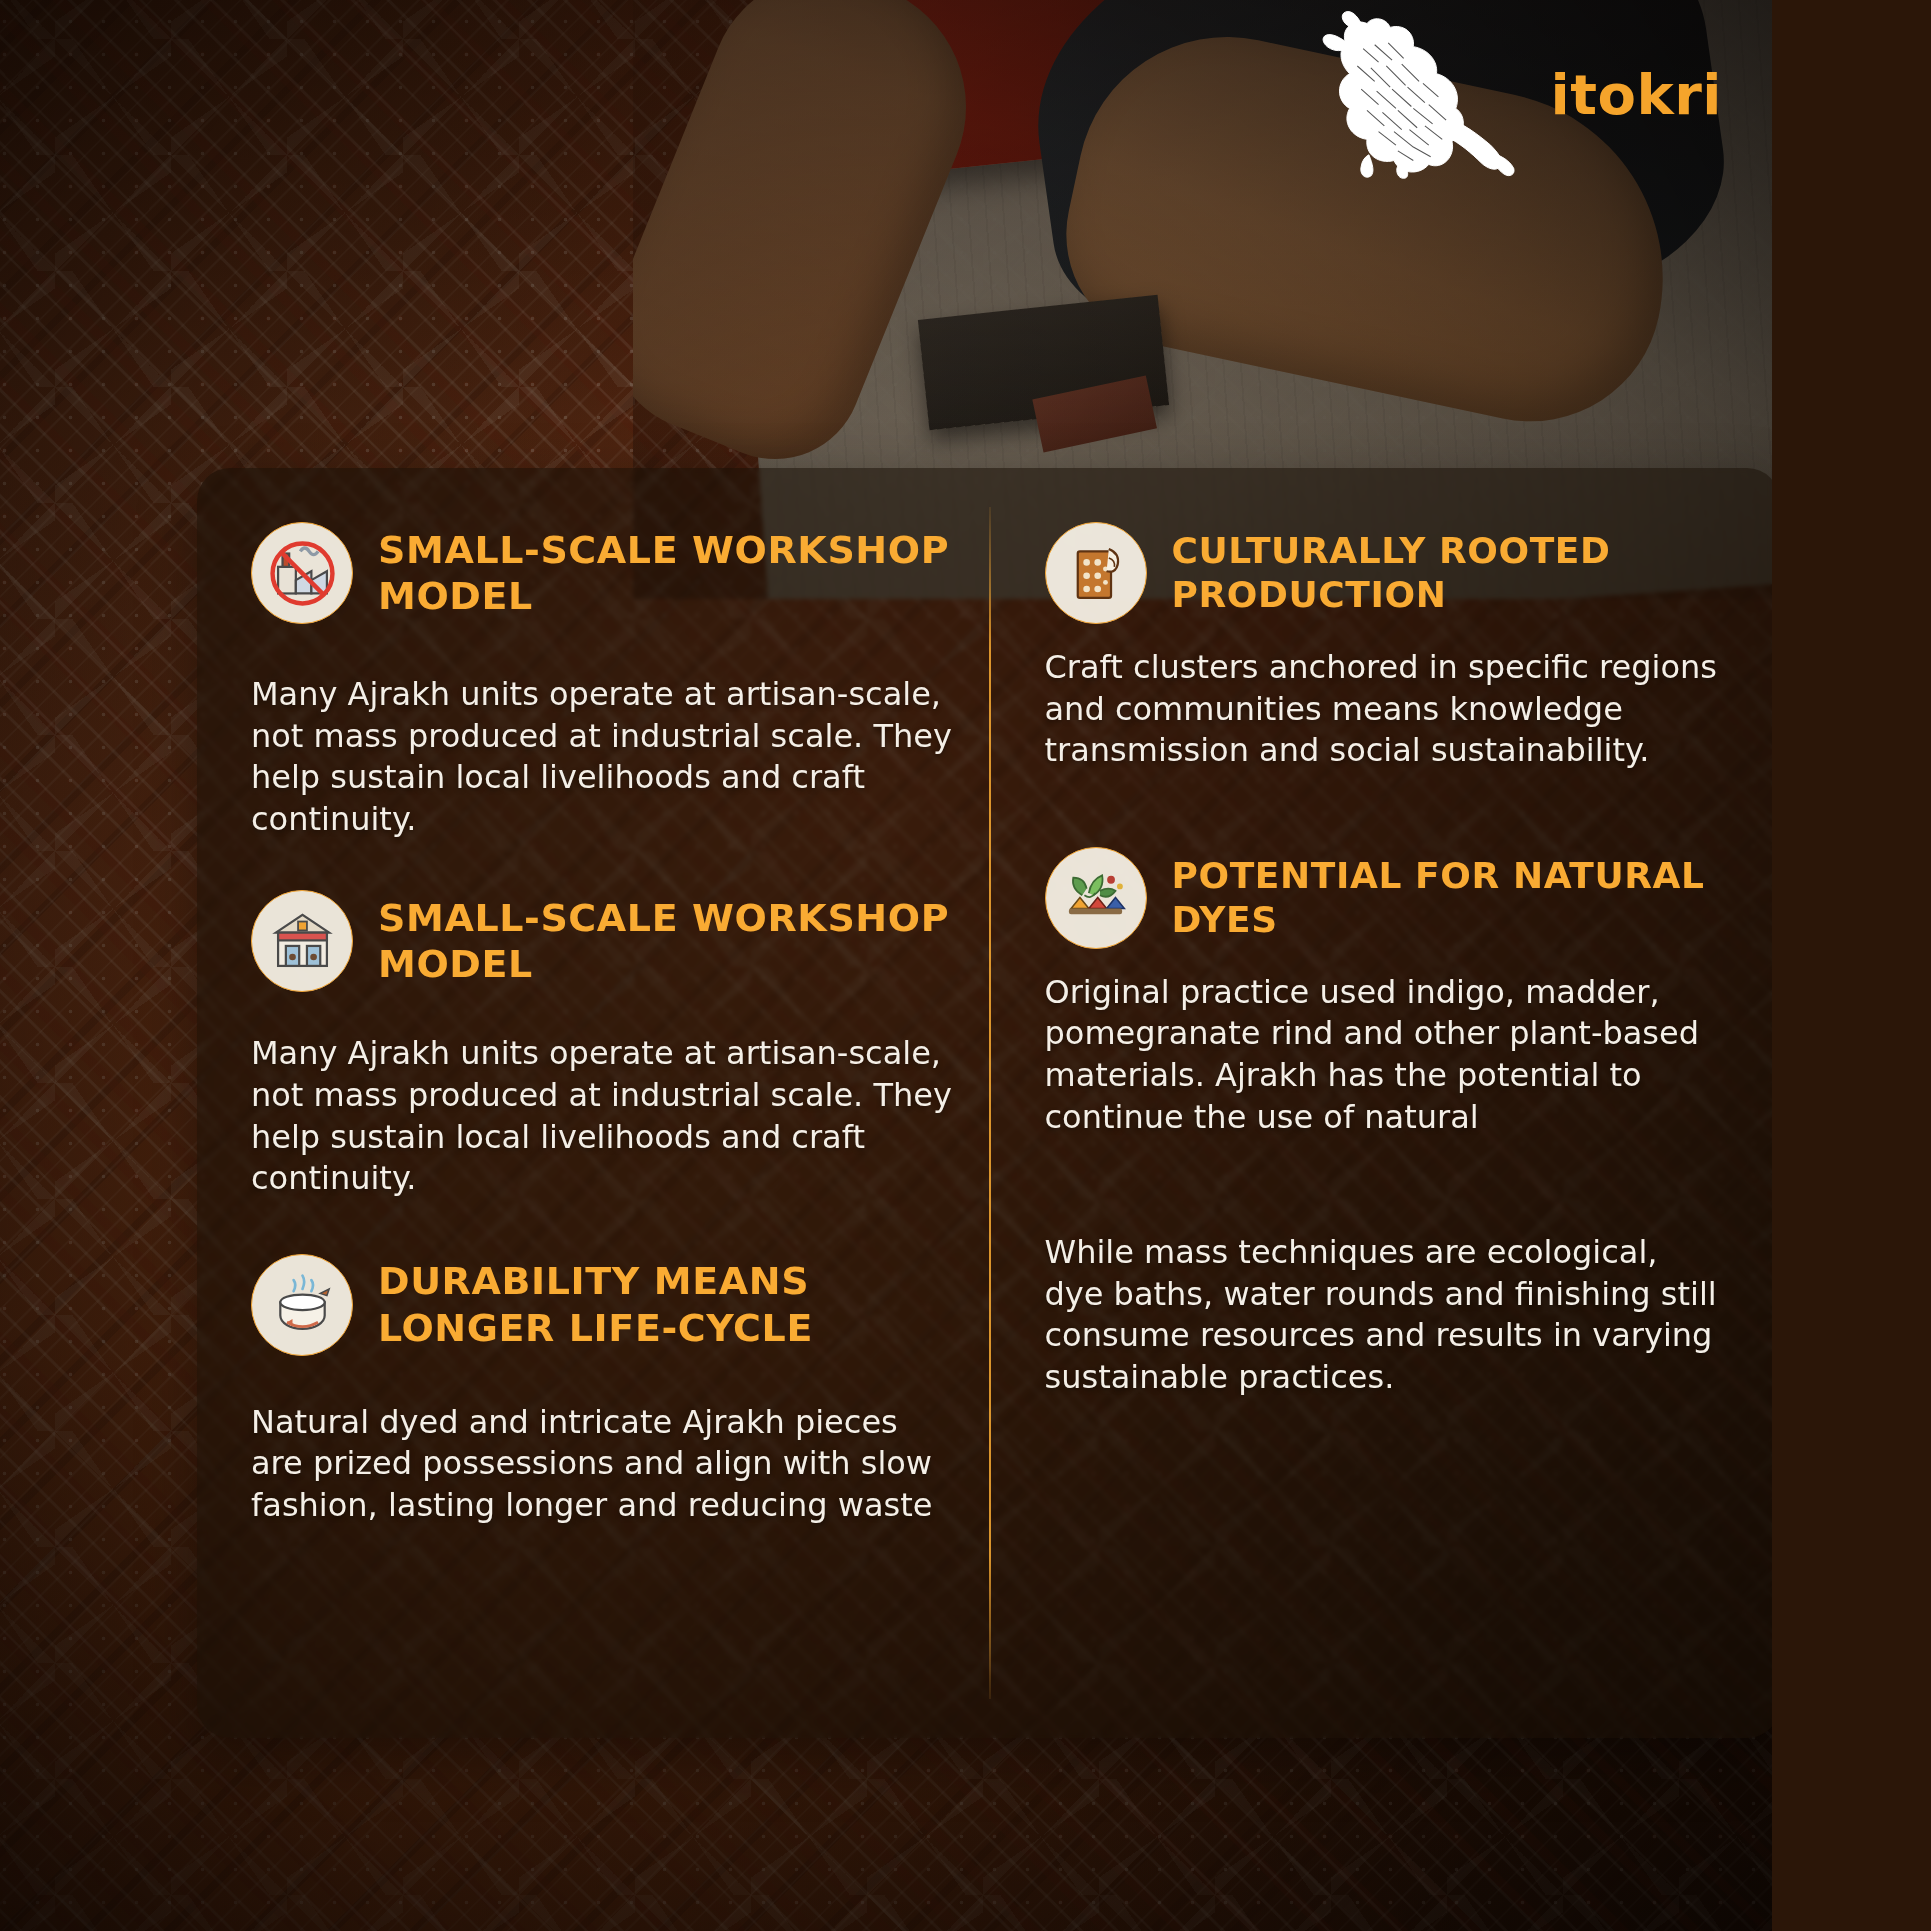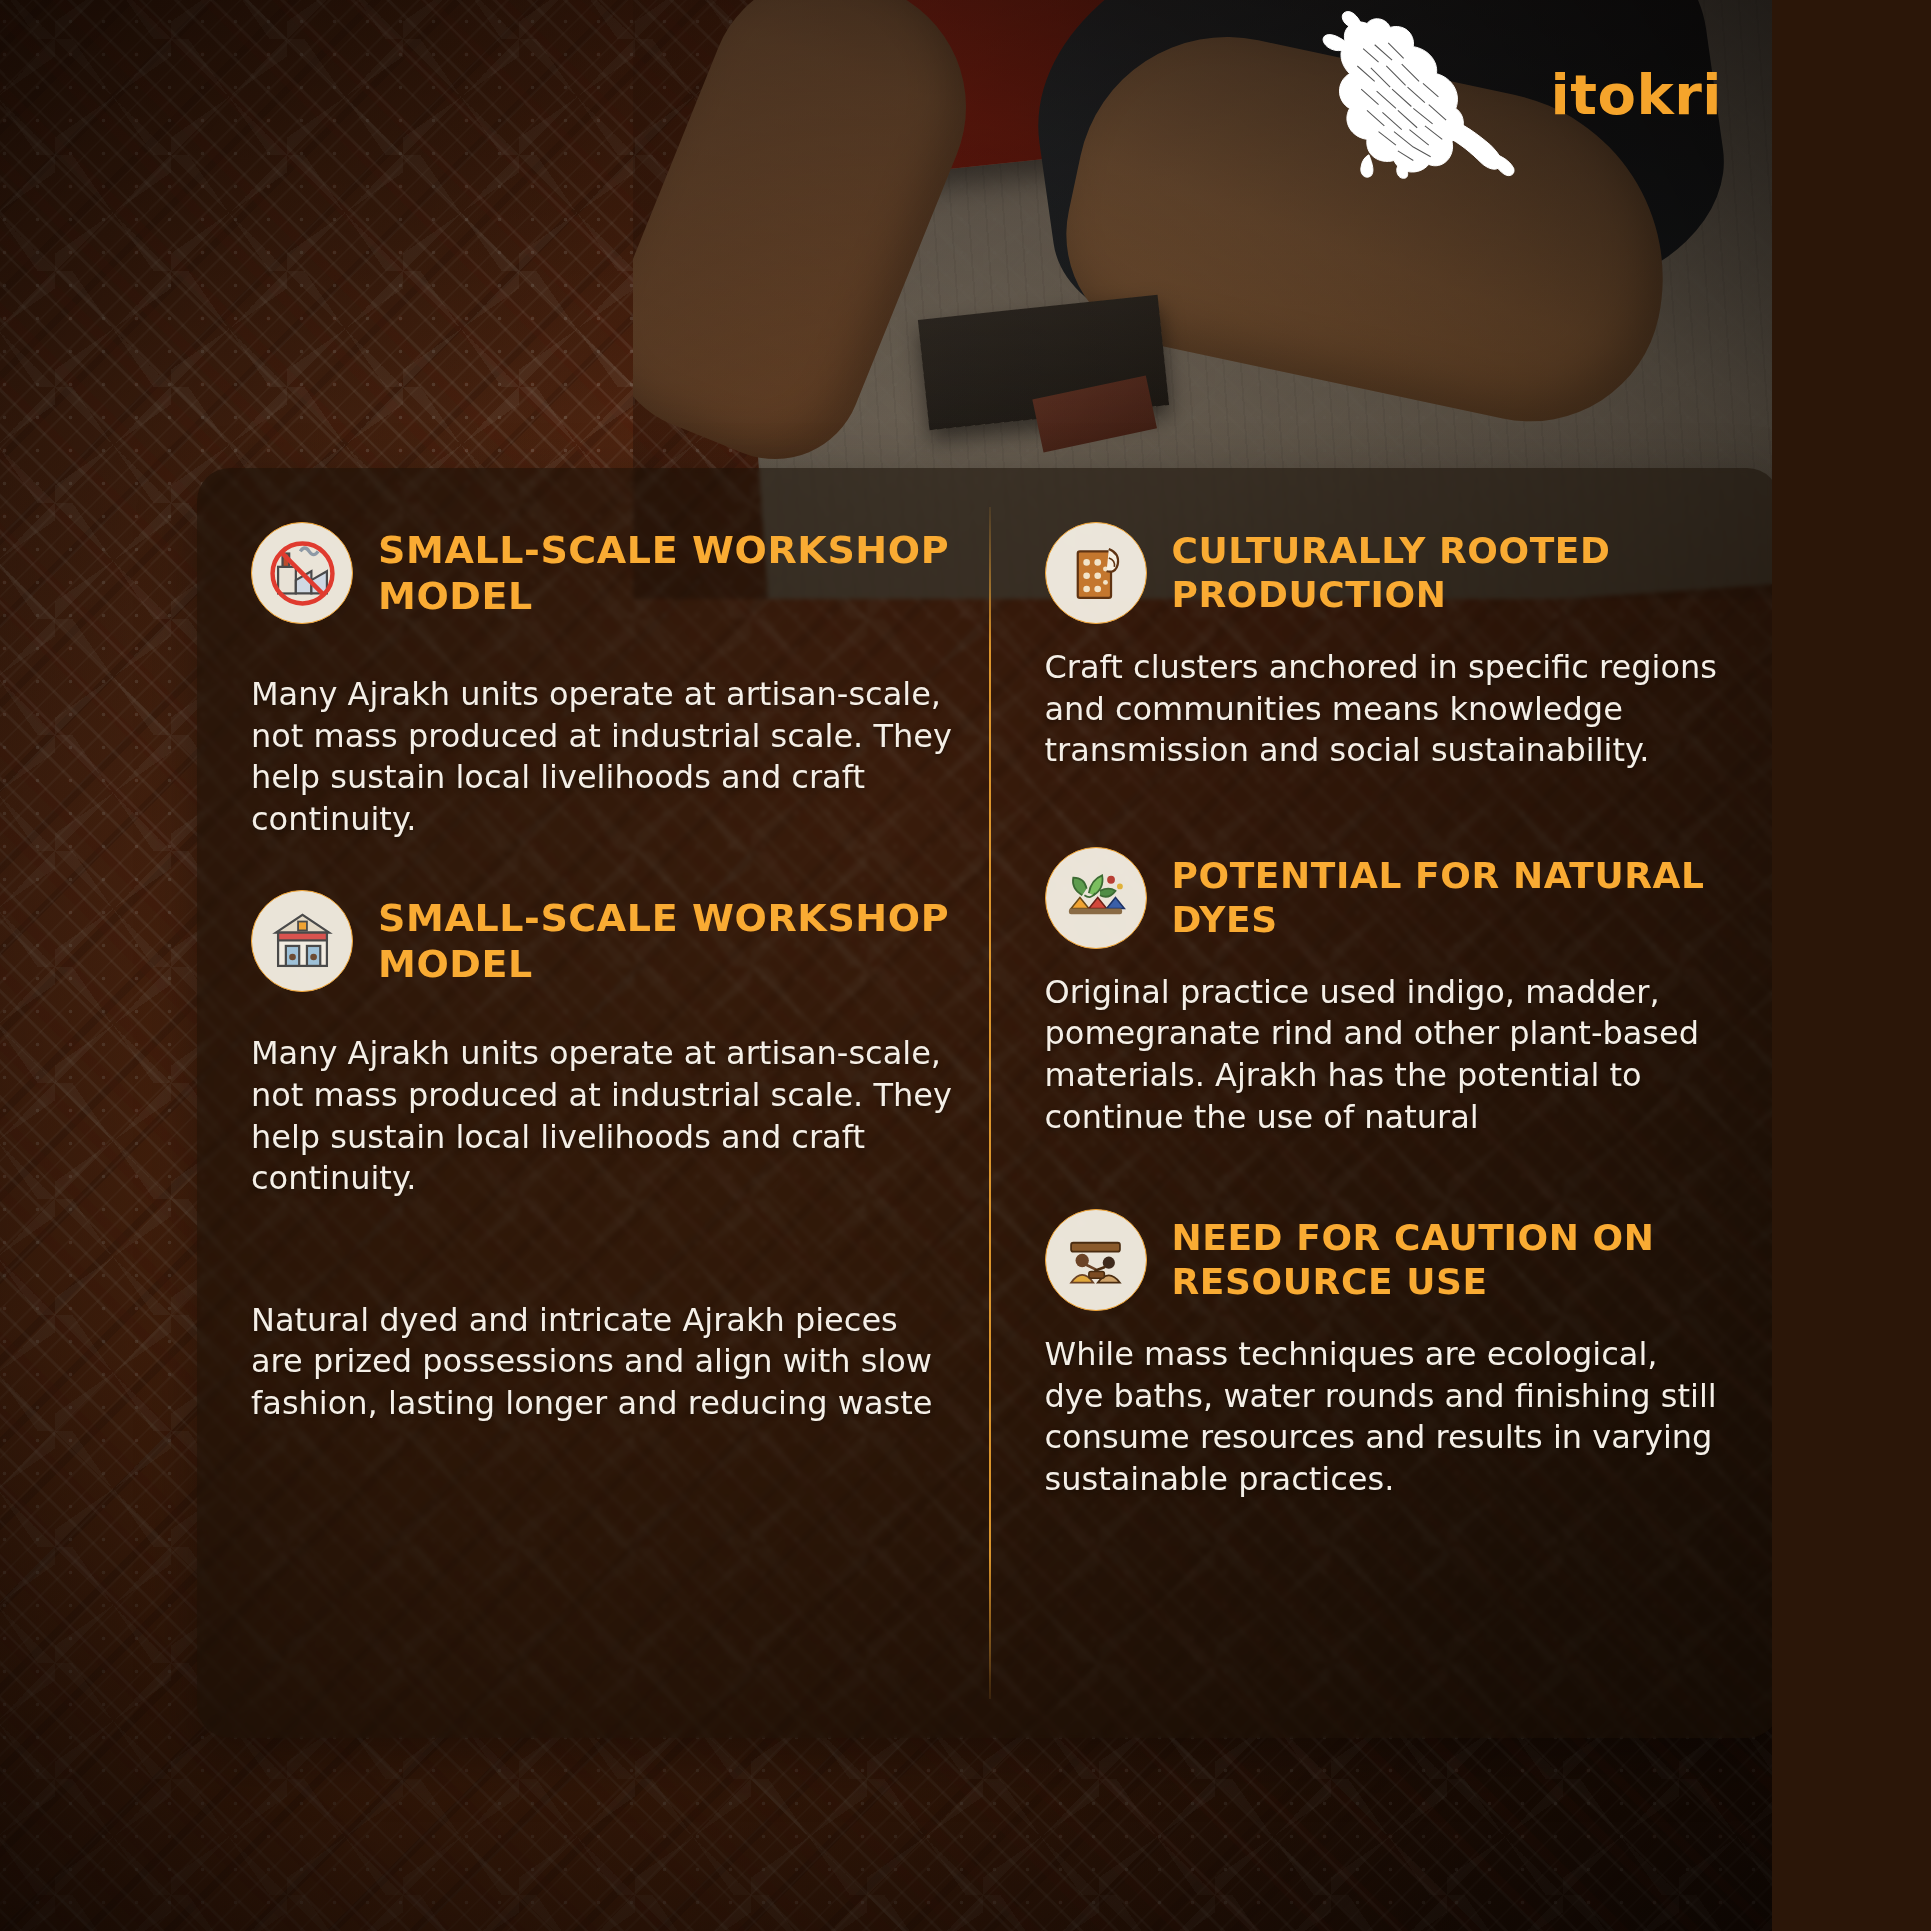--- a/index.html
+++ b/index.html
@@ -358,20 +358,33 @@
               <circle cx="42" cy="46" r="3" fill="#6d4c33"></circle>
               <rect x="28" y="14" width="8" height="8" fill="#f0a332" stroke="#4a4a4a" stroke-width="1.6"></rect>
             </svg>
           </div>
           <div class="item-title">SMALL-SCALE WORKSHOP MODEL</div>
         </div>
         <div class="item-body">Many Ajrakh units operate at artisan-scale, not mass produced at industrial scale. They help sustain local livelihoods and craft continuity.</div>
       </div>
 
       <div class="item">
+        <div class="item-head">
+          <div class="icon-circle">
+            <svg viewBox="0 0 64 64" xmlns="http://www.w3.org/2000/svg">
+              <path d="M12 30 h40 v12 a20 12 0 0 1 -40 0 z" fill="#f6f1e7" stroke="#4a4a4a" stroke-width="2"></path>
+              <ellipse cx="32" cy="30" rx="20" ry="7" fill="#ffffff" stroke="#4a4a4a" stroke-width="2"></ellipse>
+              <path d="M24 20 q3 -6 0 -10 M32 18 q3 -7 0 -12 M40 20 q3 -6 0 -10" fill="none" stroke="#7ab7d6" stroke-width="2.4" stroke-linecap="round"></path>
+              <path d="M48 22 l8 -4 l-2 6 z" fill="#b8632f" stroke="#4a4a4a" stroke-width="1.4"></path>
+              <path d="M18 48 q14 8 28 0" fill="none" stroke="#d06a4a" stroke-width="2.4"></path>
+              <path d="M18 48 l5 -3 l0 6 z" fill="#d06a4a"></path>
+            </svg>
+          </div>
+          <div class="item-title">DURABILITY MEANS LONGER LIFE-CYCLE</div>
+        </div>
         <div class="item-body"> Natural dyed and intricate Ajrakh pieces are prized possessions and align with slow fashion, lasting longer and reducing waste</div>
       </div>
 
     </div>
 
     <div class="column right">
 
       <div class="item">
         <div class="item-head">
           <div class="icon-circle">
@@ -411,35 +424,20 @@
               <circle cx="46" cy="16" r="3.5" fill="#b83f34"></circle>
               <circle cx="54" cy="22" r="2.6" fill="#e0b23a"></circle>
             </svg>
           </div>
           <div class="item-title">POTENTIAL FOR NATURAL DYES</div>
         </div>
         <div class="item-body">Original practice used indigo, madder, pomegranate rind and other plant-based materials. Ajrakh has the potential to continue the use of natural</div>
       </div>
 
       <div class="item">
-        <div class="item-head">
-          <div class="icon-circle">
-            <svg viewBox="0 0 64 64" xmlns="http://www.w3.org/2000/svg">
-              <rect x="10" y="16" width="44" height="8" rx="2" fill="#8a5a2b" stroke="#4a2c10" stroke-width="1.6"></rect>
-              <circle cx="20" cy="32" r="6" fill="#6b4326"></circle>
-              <path d="M10 52 q10 -14 20 0 z" fill="#e0a83c" stroke="#6b4326" stroke-width="1.6"></path>
-              <circle cx="44" cy="34" r="5.5" fill="#3e2a1c"></circle>
-              <path d="M34 52 q10 -13 20 0 z" fill="#cfa36a" stroke="#4a2c10" stroke-width="1.6"></path>
-              <rect x="26" y="42" width="14" height="6" rx="2" fill="#7b4b22" stroke="#4a2c10" stroke-width="1.4"></rect>
-              <path d="M24 36 l8 4" stroke="#6b4326" stroke-width="2.4" stroke-linecap="round"></path>
-              <path d="M40 38 l-8 3" stroke="#4a2c10" stroke-width="2.4" stroke-linecap="round"></path>
-            </svg>
-          </div>
-          <div class="item-title">NEED FOR CAUTION ON RESOURCE USE</div>
-        </div>
         <div class="item-body">While mass techniques are ecological, dye baths, water rounds and finishing still consume resources and results in varying sustainable practices.</div>
       </div>
 
     </div>
   </div>
 
 </div>
 
 
 </body></html>

